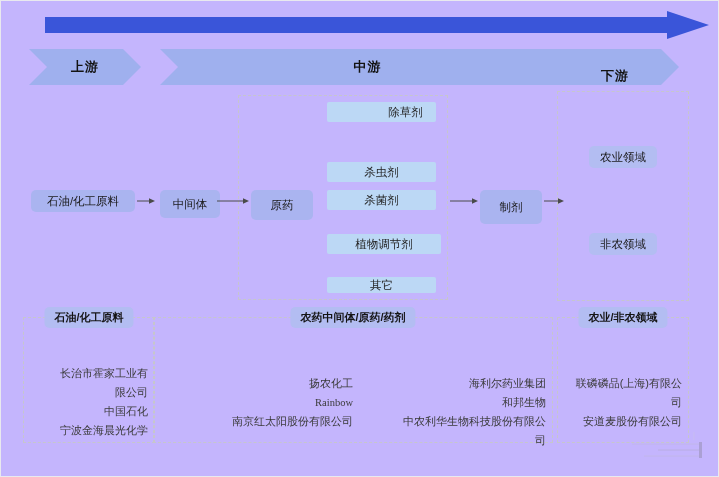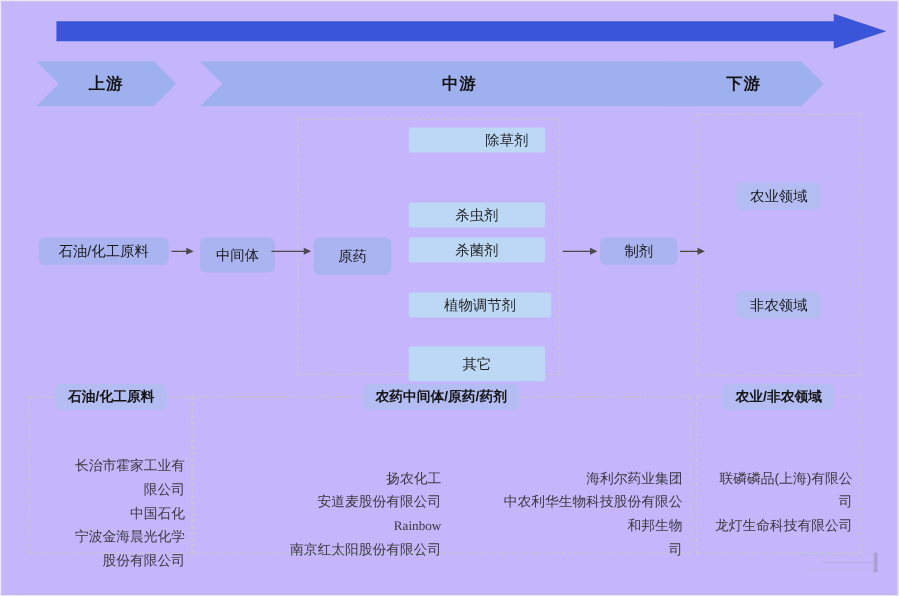--- a/index.html
+++ b/index.html
@@ -139,21 +139,21 @@
 
   <div class="chev" style="left:159px;width:415px;">
     <div class="shape">
       <svg width="415" height="36" viewBox="0 0 415 36" preserveAspectRatio="none">
         <polygon points="0,0 397,0 415,18 397,36 0,36 18,18" fill="#9fb0ee"></polygon>
       </svg>
     </div>
     <span>中游</span>
   </div>
 
-  <div class="chev" style="left:530px;width:128px;">
+  <div class="chev" style="left:550px;width:128px;align-items:flex-end;">
     <div class="shape">
       <svg width="128" height="36" viewBox="0 0 128 36" preserveAspectRatio="none">
         <polygon points="0,0 110,0 128,18 110,36 0,36 18,18" fill="#9fb0ee"></polygon>
       </svg>
     </div>
     <span>下游</span>
   </div>
 
   <div class="dashbox" style="left:237px;top:94px;width:210px;height:205px;"></div>
 
@@ -164,37 +164,37 @@
   </div>
 
   <div class="node primary" style="left:159px;top:189px;width:60px;height:28px;">
     <span>中间体</span>
   </div>
 
   <div class="node primary" style="left:250px;top:189px;width:62px;height:30px;">
     <span>原药</span>
   </div>
 
-  <div class="node primary" style="left:479px;top:189px;width:62px;height:22px;">
+  <div class="node primary" style="left:479px;top:189px;width:62px;height:34px;">
     <span>制剂</span>
   </div>
 
   <div class="node light" style="left:326px;top:101px;width:109px;height:20px;padding-left:48px;">
     <span>除草剂</span>
   </div>
   <div class="node light" style="left:326px;top:161px;width:109px;height:20px;">
     <span>杀虫剂</span>
   </div>
   <div class="node light" style="left:326px;top:189px;width:109px;height:20px;">
     <span>杀菌剂</span>
   </div>
   <div class="node light" style="left:326px;top:233px;width:114px;height:20px;">
     <span>植物调节剂</span>
   </div>
-  <div class="node light" style="left:326px;top:276px;width:109px;height:28px;">
+  <div class="node light" style="left:326px;top:276px;width:109px;height:16px;">
     <span>其它</span>
   </div>
 
   <div class="node domain" style="left:588px;top:145px;width:68px;height:22px;">
     <span>农业领域</span>
   </div>
   <div class="node domain" style="left:588px;top:232px;width:68px;height:22px;text-align:right;">
     <span>非农领域</span>
   </div>
 
@@ -227,50 +227,48 @@
   </div>
 
   <div class="panel" style="left:22px;top:316px;width:132px;height:126px;">
     <div class="panel-title">石油/化工原料</div>
     <div class="panel-body">
       <div class="col">
         <span class="ent">长治市霍家工业有</span>
         <span class="ent">限公司</span>
         <span class="ent">中国石化</span>
         <span class="ent">宁波金海晨光化学</span>
-        <span class="ent">股份有限公司</span>
       </div>
     </div>
   </div>
 
   <div class="panel" style="left:152px;top:316px;width:400px;height:126px;">
     <div class="panel-title">农药中间体/原药/药剂</div>
     <div class="panel-body" style="top:32px;">
       <div class="col">
         <span class="ent">扬农化工</span>
-        <span class="ent">安道麦股份有限公司</span>
         <span class="ent latin">Rainbow</span>
         <span class="ent">南京红太阳股份有限公司</span>
       </div>
       <div class="col">
         <span class="ent">海利尔药业集团</span>
+        <span class="ent">和邦生物</span>
         <span class="ent">中农利华生物科技股份有限公</span>
-        <span class="ent">和邦生物</span>
         <span class="ent">司</span>
       </div>
     </div>
   </div>
 
   <div class="panel" style="left:556px;top:316px;width:132px;height:126px;">
     <div class="panel-title">农业/非农领域</div>
     <div class="panel-body" style="top:32px;">
       <div class="col">
         <span class="ent">联磷磷品(上海)有限公</span>
         <span class="ent">司</span>
-        <span class="ent">龙灯生命科技有限公司</span>
+        <span class="ent">安道麦股份有限公司</span>
       </div>
     </div>
   </div>
 
   <div id="watermark">
     <svg width="78" height="34" viewBox="0 0 78 34">
       <line x1="0" y1="12" x2="70" y2="12" stroke="#b9b9b9" stroke-width="1"></line>
       <line x1="26" y1="18" x2="70" y2="18" stroke="#9d9d9d" stroke-width="1"></line>
       <line x1="12" y1="24" x2="70" y2="24" stroke="#b9b9b9" stroke-width="1"></line>
       <rect x="67" y="10" width="3" height="16" fill="#6d6d6d"></rect>

